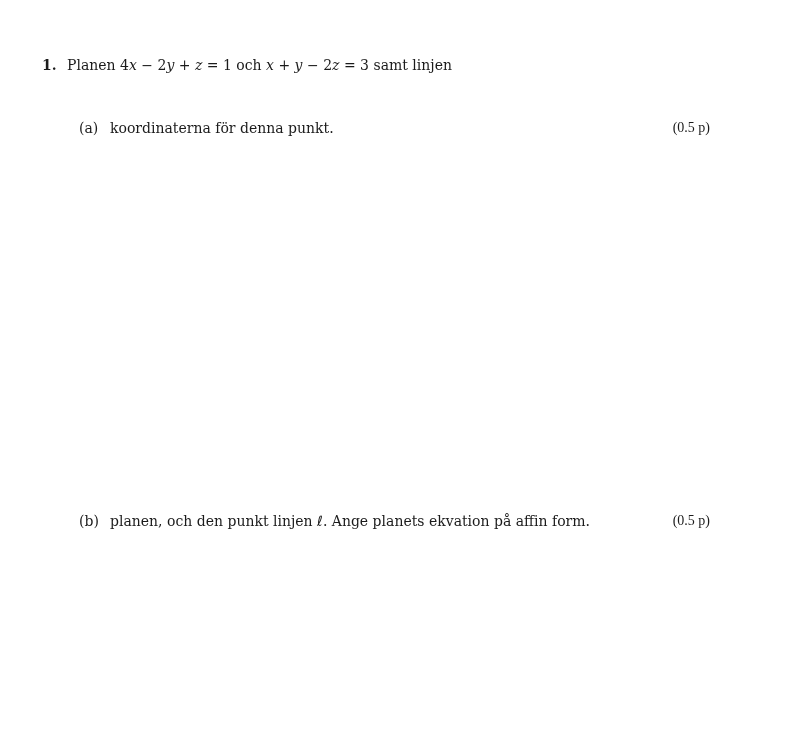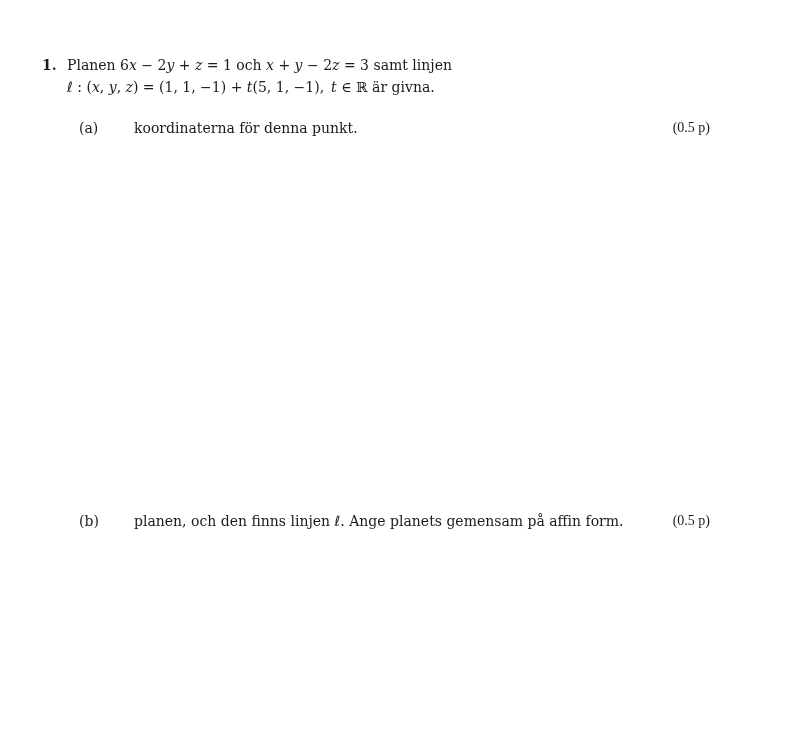--- a/index.html
+++ b/index.html
@@ -54,57 +54,55 @@
   }
   .line { }
   .line.justified {
     text-align: justify;
     text-align-last: justify;
   }
   .line.lastline {
     display: flex;
     justify-content: space-between;
     align-items: center;
-    margin-left: 24px;
   }
   .points {
     white-space: nowrap;
     font-family: Liberation Serif, serif;
   }
   
   .mi {
     font-style: italic;
   }
 </style>
 </head>
 <body>
 
 <div class="doc">
 
   <div class="problem-intro">
     <span class="problem-num">1.</span>
     <div class="intro-text">
-      <div class="line"><span>Planen 6</span><span class="mi">x</span><span> − 2</span><span class="mi">y</span><span> + </span><span class="mi">z</span><span> = 1 och </span><span class="mi">x</span><span> + </span><span class="mi">y</span><span> − 2</span><span class="mi">z</span><span> = 3 samt linjen</span></div>
-      <div class="line"><span class="mi">ℓ</span><span> : (</span><span class="mi">x</span><span>, </span><span class="mi">y</span><span>, </span><span class="mi">z</span><span>) = (1, 1, −1) + </span><span class="mi">t</span><span>(5, 1, −1),</span><span> </span><span class="mi">t</span><span> ∈ ℝ är givna.</span></div>
+      <div class="line"><span>Planen 4</span><span class="mi">x</span><span> − 2</span><span class="mi">y</span><span> + </span><span class="mi">z</span><span> = 1 och </span><span class="mi">x</span><span> + </span><span class="mi">y</span><span> − 2</span><span class="mi">z</span><span> = 3 samt linjen</span></div>
     </div>
   </div>
 
   <div class="part part-a">
     <span class="part-label">(a)</span>
     <div class="part-text">
       <div class="line lastline">
         <span><span>koordinaterna för denna punkt.</span></span>
         <span class="points">(0.5 p)</span>
       </div>
     </div>
   </div>
 
   <div class="part part-b">
     <span class="part-label">(b)</span>
     <div class="part-text">
       <div class="line lastline">
-        <span><span>planen, och den finns linjen </span><span class="mi">ℓ</span><span>. Ange planets gemensam på affin form.</span></span>
+        <span><span>planen, och den punkt linjen </span><span class="mi">ℓ</span><span>. Ange planets ekvation på affin form.</span></span>
         <span class="points">(0.5 p)</span>
       </div>
     </div>
   </div>
 
 </div>
 
 </body></html>

